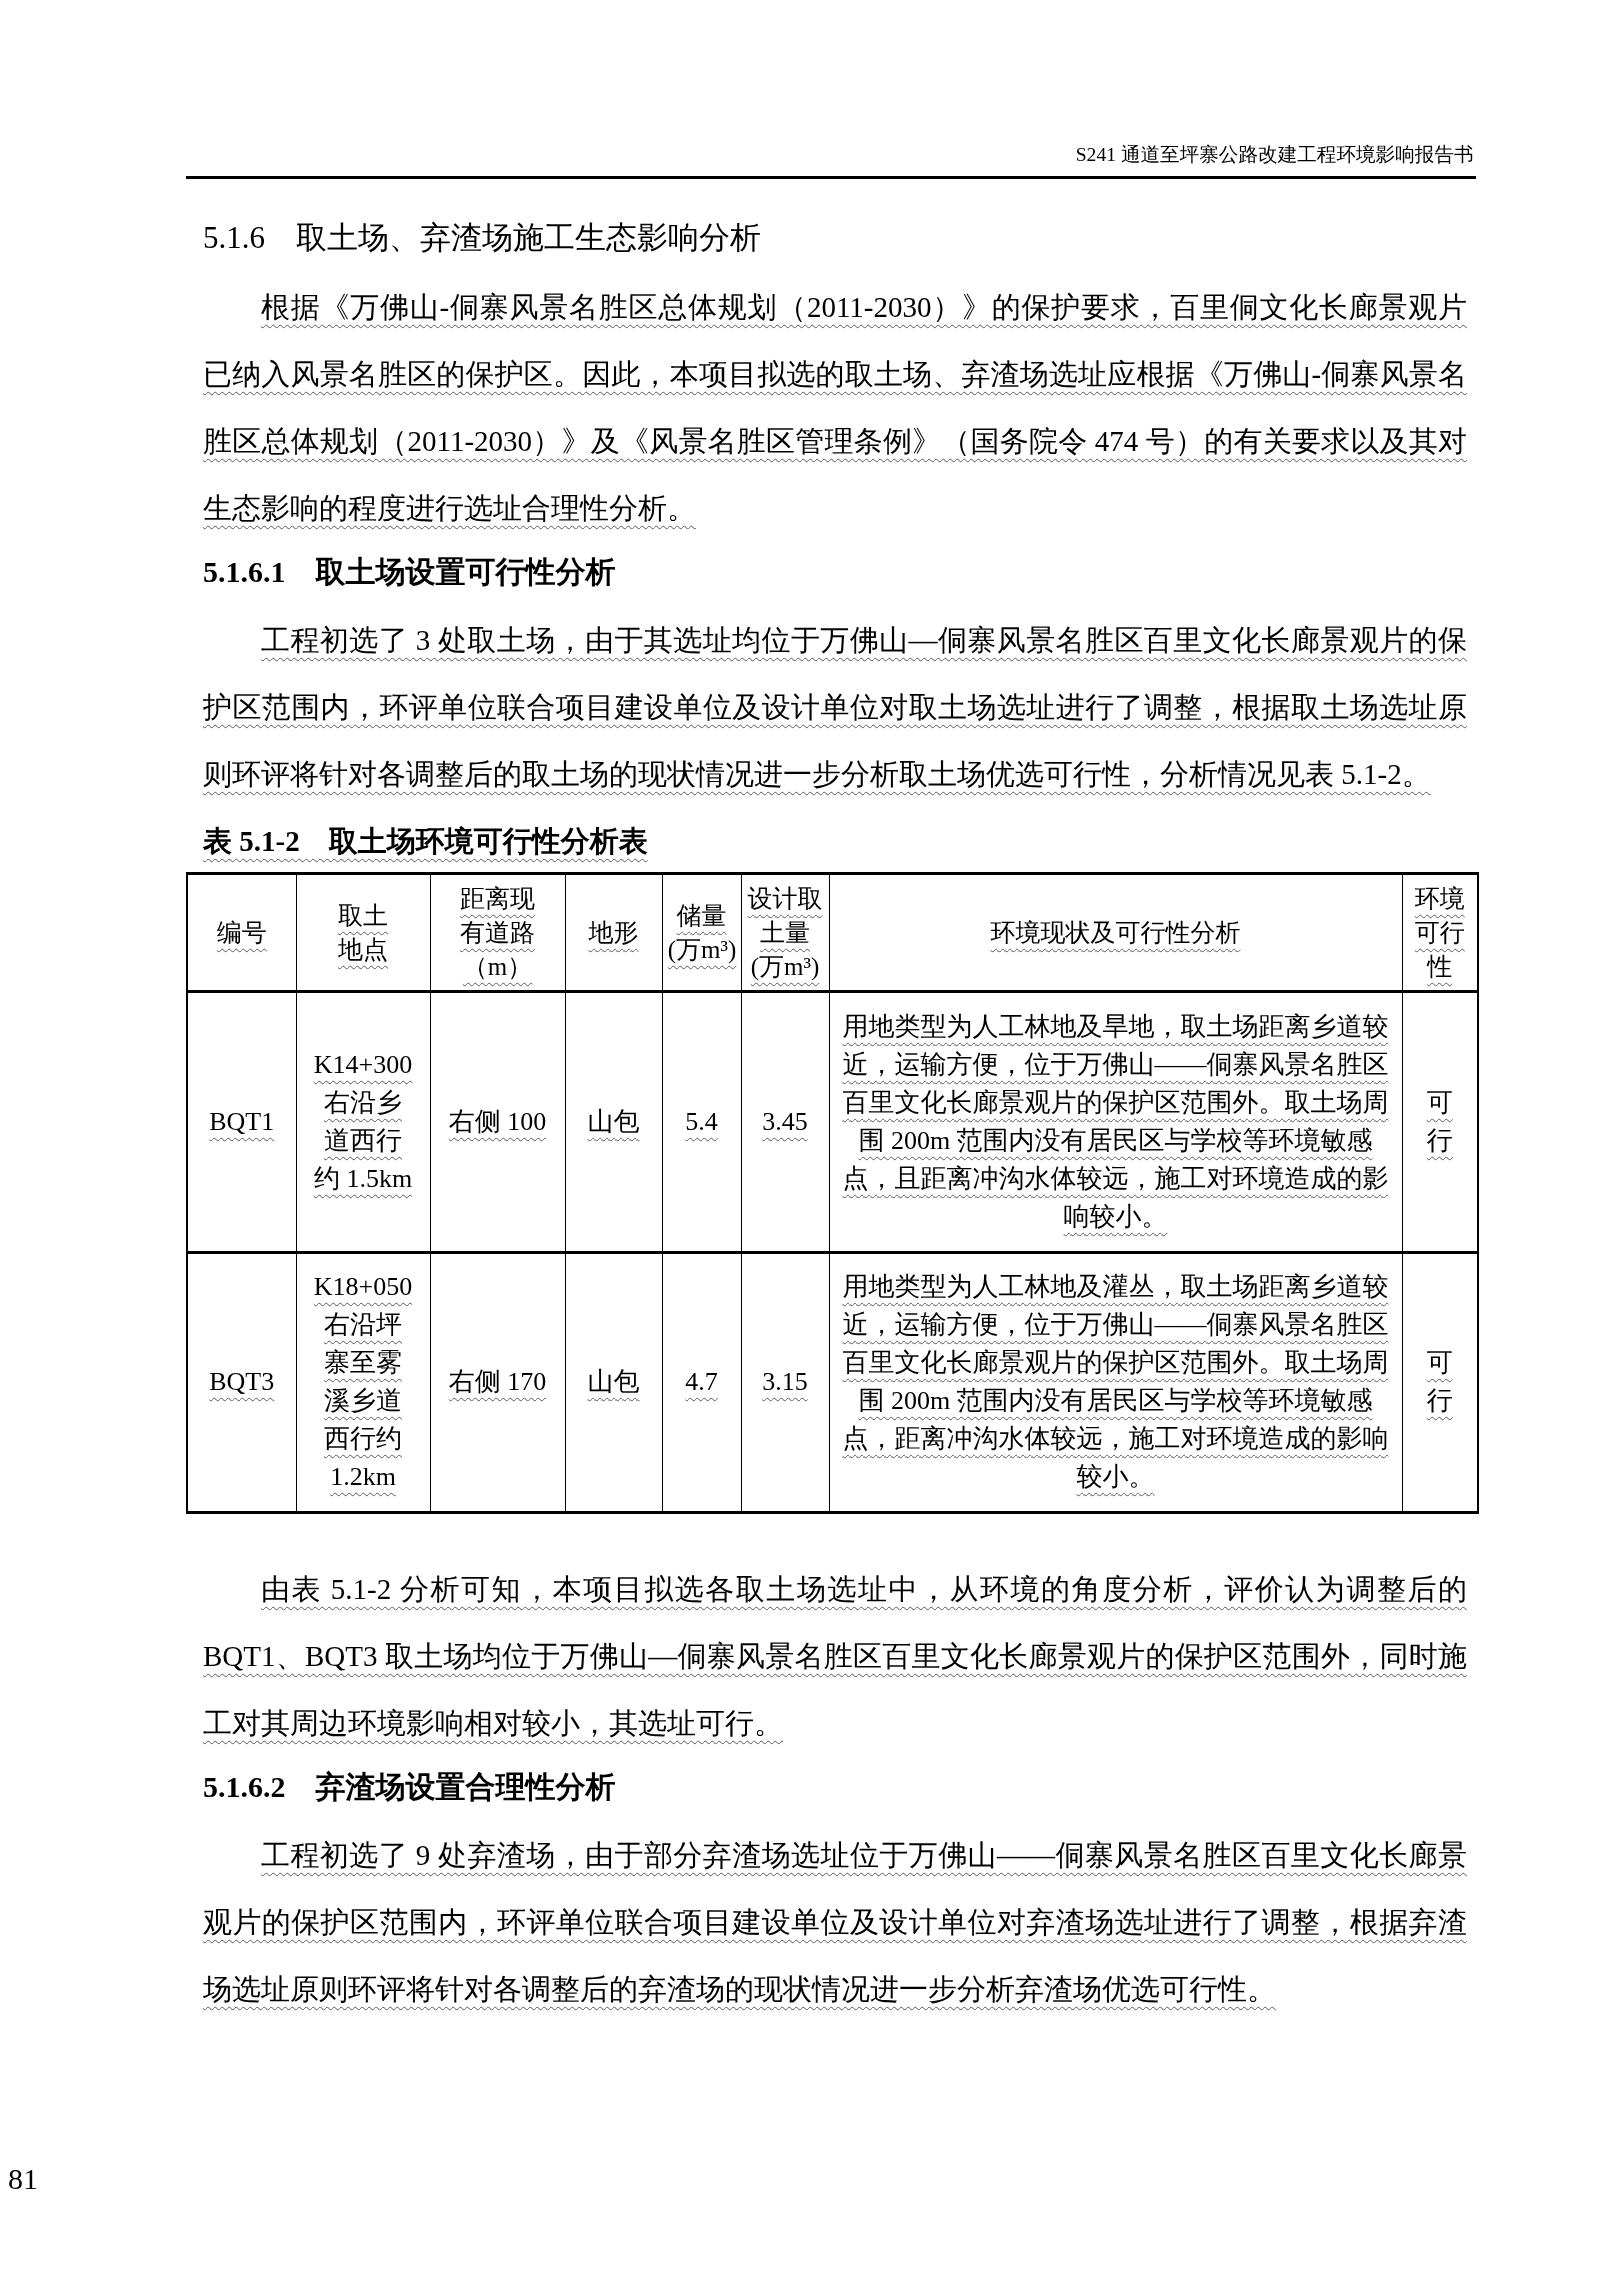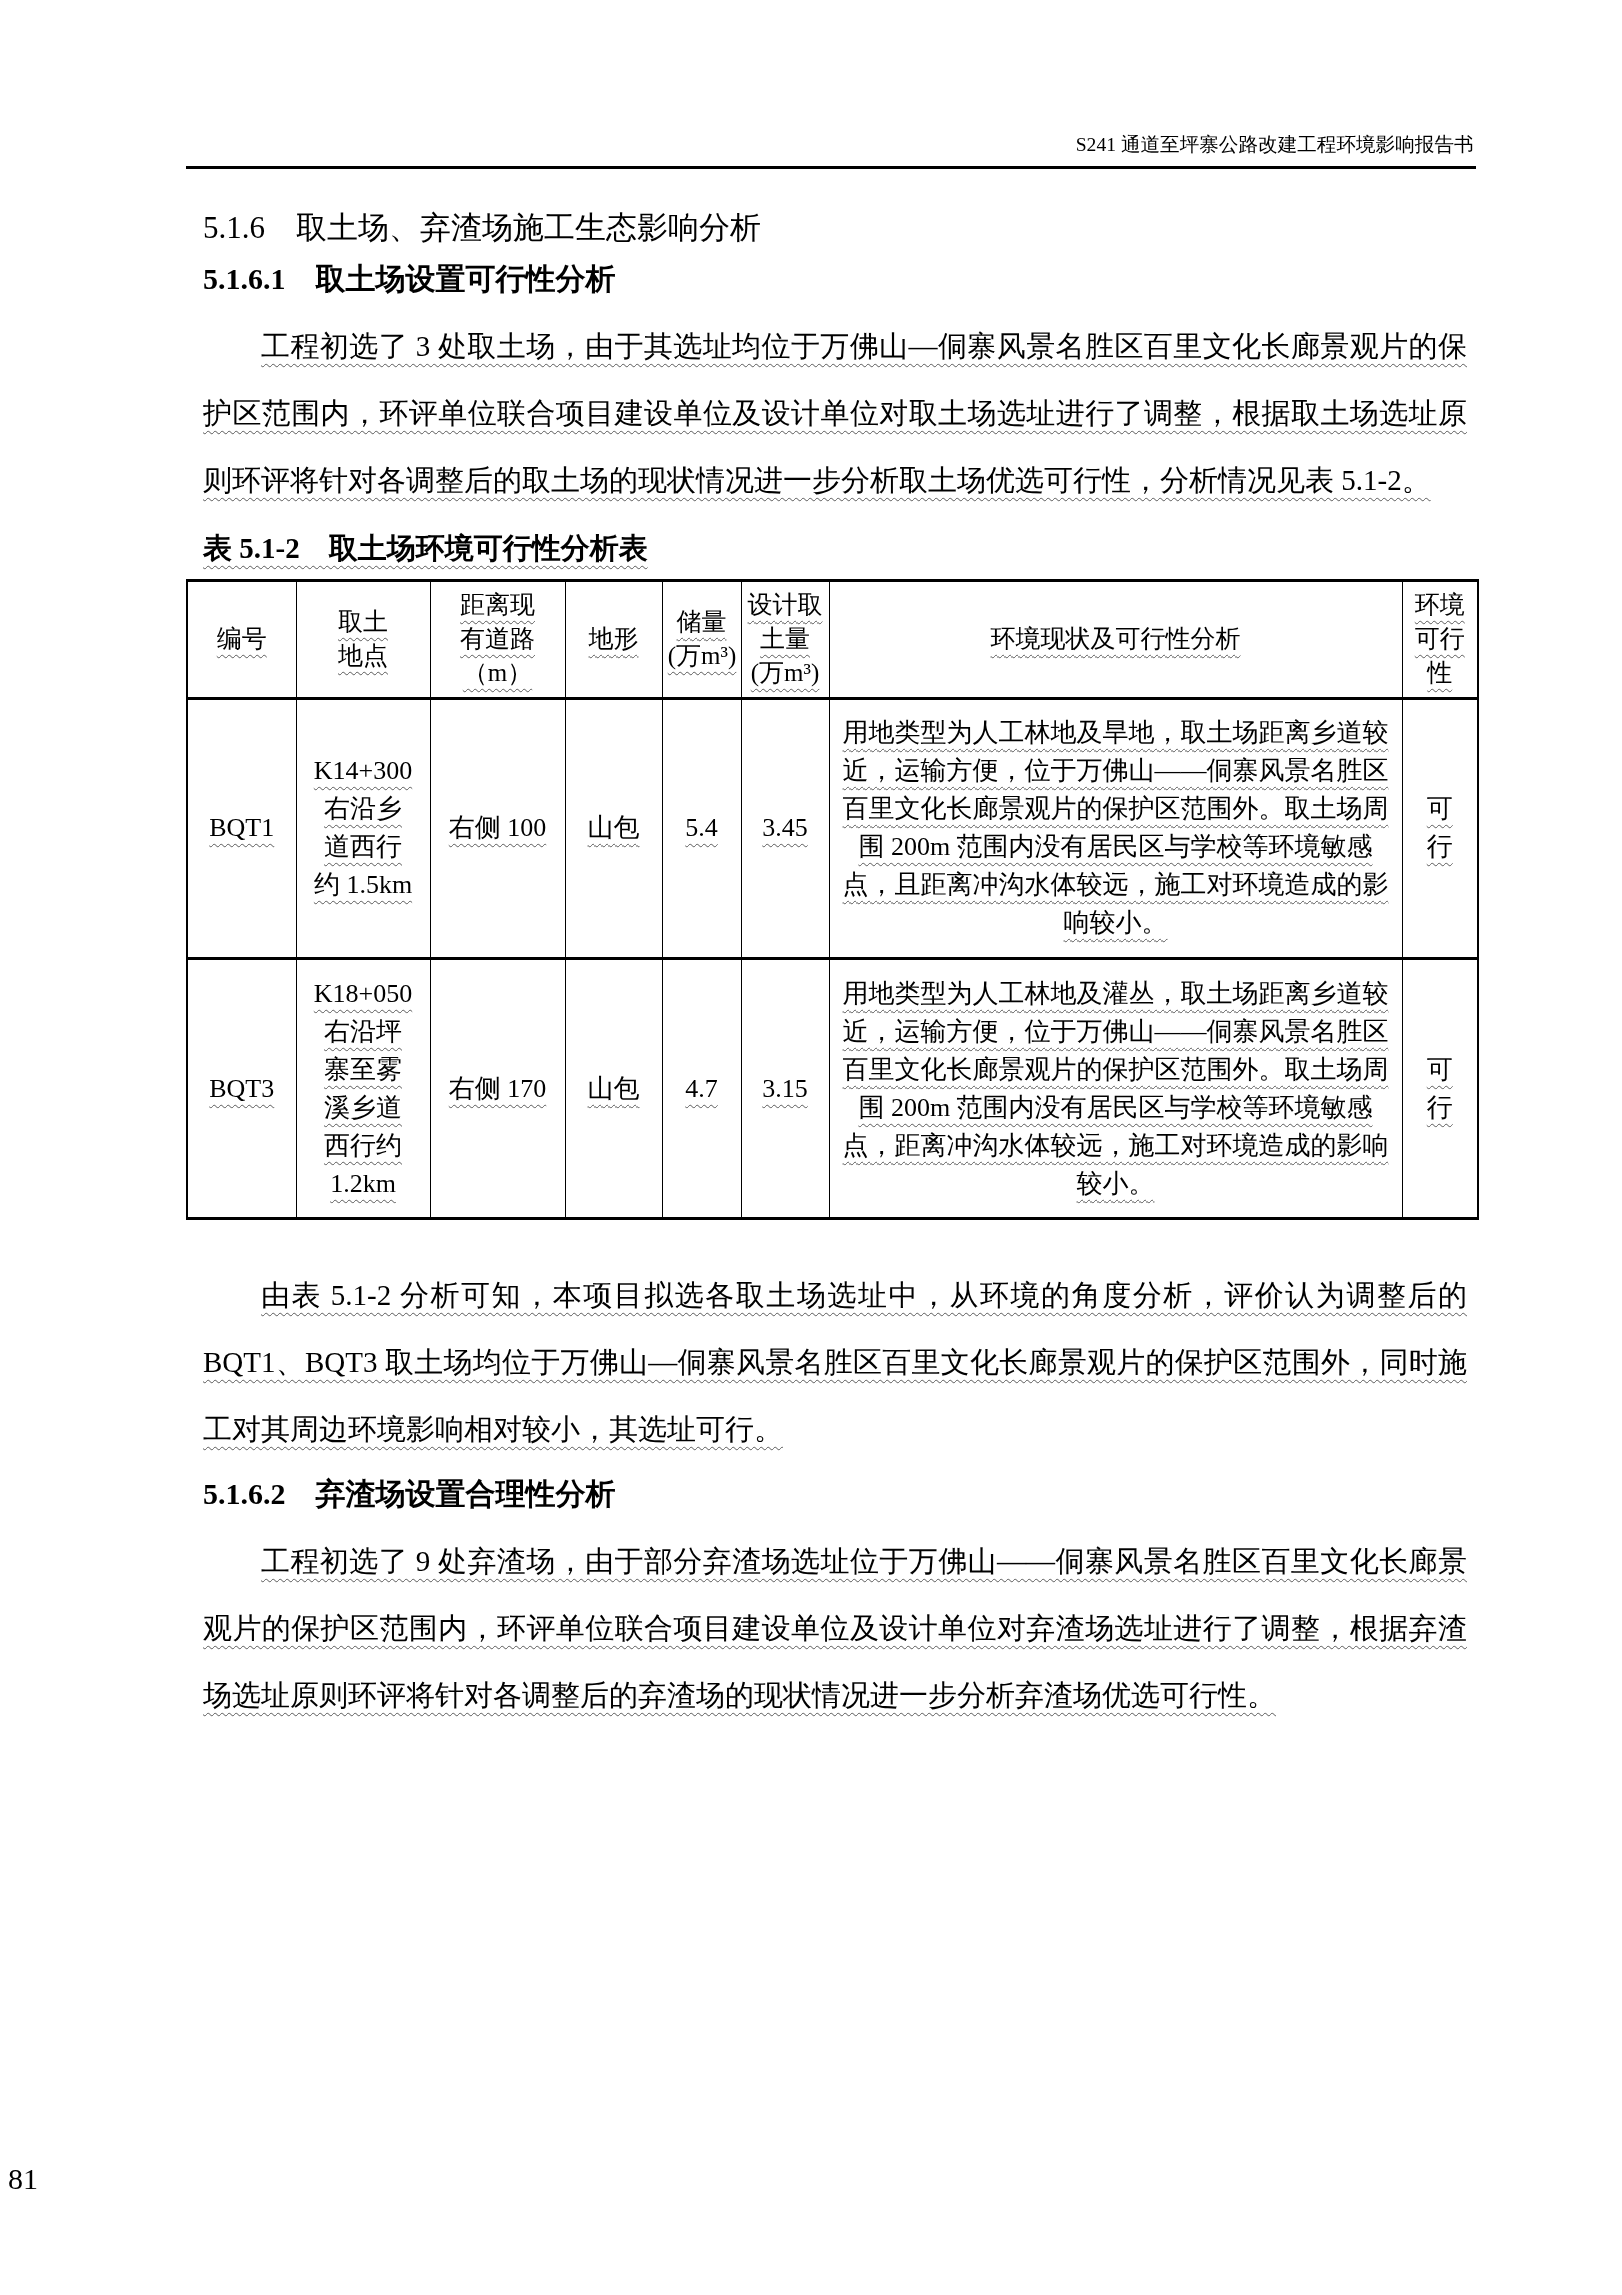--- a/index.html
+++ b/index.html
@@ -8,21 +8,21 @@
     width: 1622px;
     height: 2295px;
     background: #ffffff;
     color: #000000;
     font-family: "Liberation Serif", "DejaVu Serif", serif;
     overflow: hidden;
   }
   .content {
     position: absolute;
     left: 203px;
-    top: 4px;
+    top: 14px;
     width: 1264px;
   }
   
   .wavy {
     text-decoration-line: underline;
     text-decoration-style: wavy;
     text-decoration-color: #5a5a5a;
     text-decoration-thickness: 1.3px;
     text-underline-offset: 6.5px;
     text-decoration-skip-ink: none;
@@ -115,20 +115,21 @@
 
 <div class="page">
   <div class="content">
 
     <div class="running-header">
       <span>S241 通道至坪寨公路改建工程环境影响报告书</span>
     </div>
 
     <h2 class="h-major">5.1.6　取土场、弃渣场施工生态影响分析</h2>
 
+    <p class="para wavy">根据《万佛山-侗寨风景名胜区总体规划（2011-2030）》的保护要求，百里侗文化长廊景观片已纳入风景名胜区的保护区。因此，本项目拟选的取土场、弃渣场选址应根据《万佛山-侗寨风景名胜区总体规划（2011-2030）》及《风景名胜区管理条例》（国务院令 474 号）的有关要求以及其对生态影响的程度进行选址合理性分析。</p>
 
     <h3 class="h-minor">5.1.6.1　取土场设置可行性分析</h3>
 
     <p class="para wavy">工程初选了 3 处取土场，由于其选址均位于万佛山—侗寨风景名胜区百里文化长廊景观片的保护区范围内，环评单位联合项目建设单位及设计单位对取土场选址进行了调整，根据取土场选址原则环评将针对各调整后的取土场的现状情况进一步分析取土场优选可行性，分析情况见表 5.1-2。</p>
 
     <div class="caption wavy">表 5.1-2　取土场环境可行性分析表</div>
 
     <table class="feas">
       <colgroup>
         <col style="width:109px">

